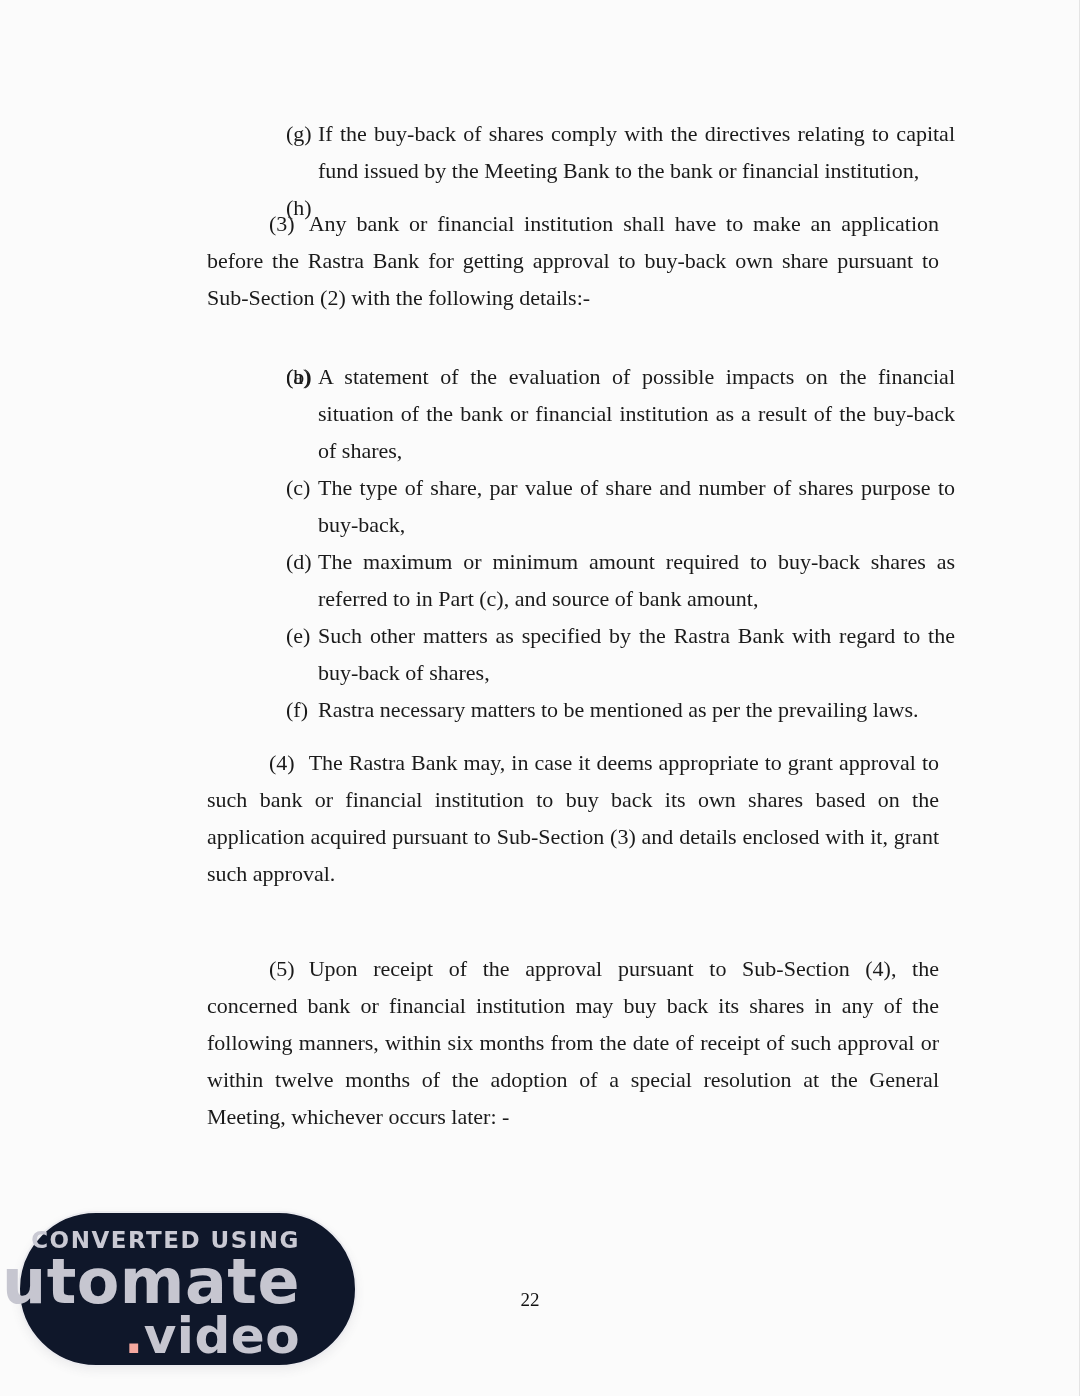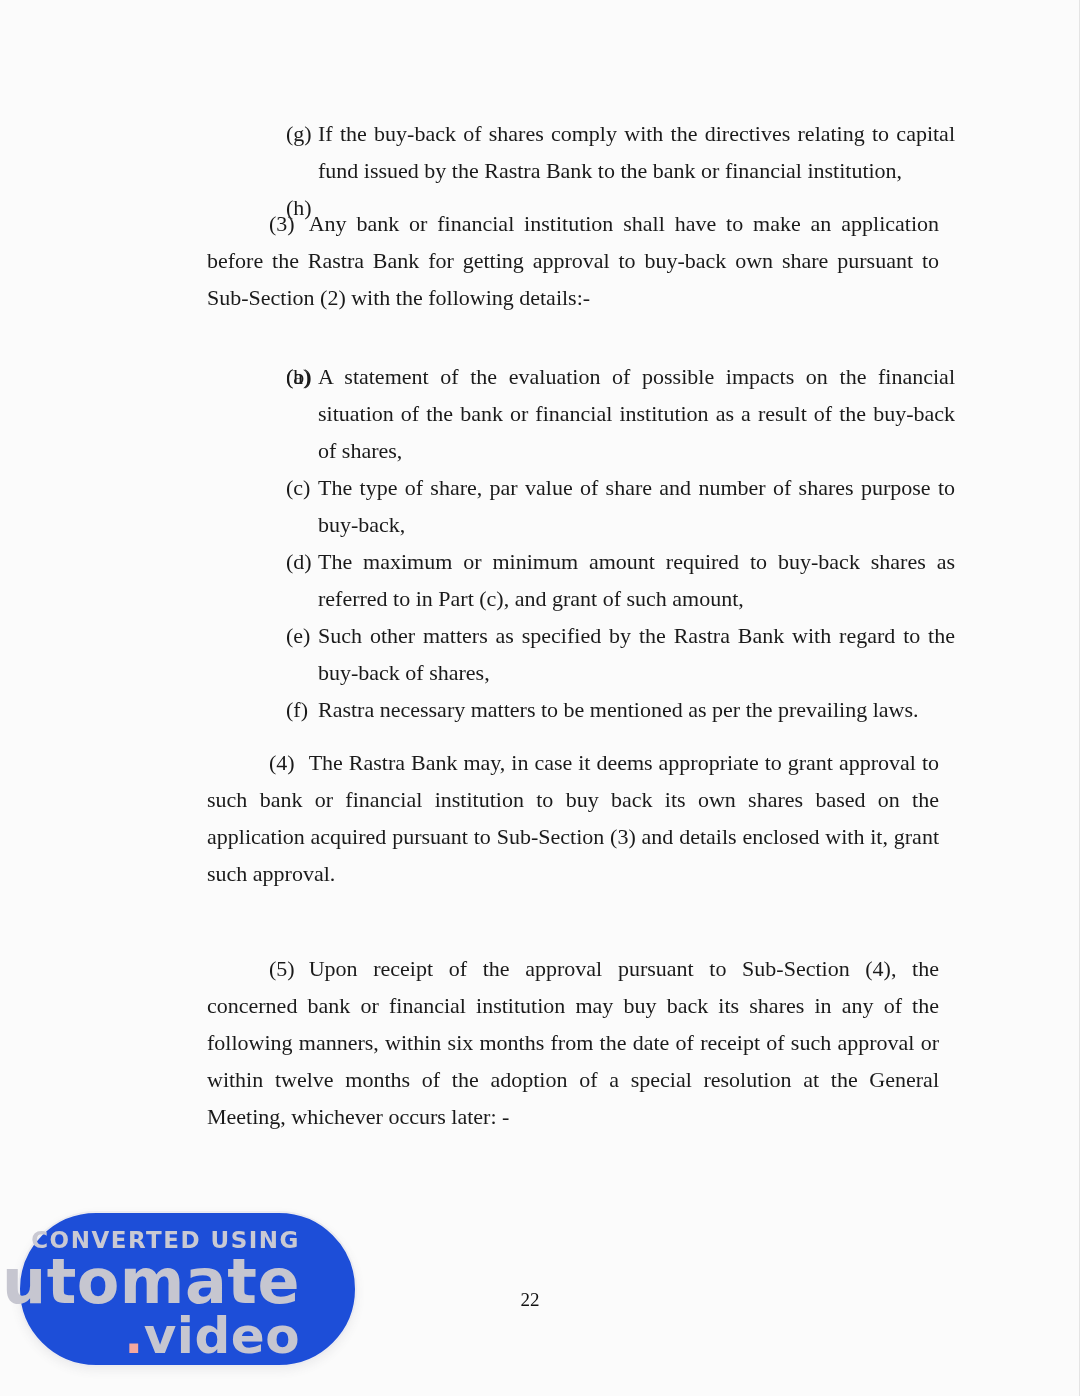--- a/index.html
+++ b/index.html
@@ -41,21 +41,21 @@
     text-align: center;
     font-size: 19px;
     line-height: 26px;
     color: #111;
   }
   .watermark {
     position: absolute;
     left: 18px; top: 1211px;
     width: 339px; height: 156px;
     box-sizing: border-box;
-    background: #1d4ed8;
+    background: #0f172a;
     border: 2px solid #ececf0;
     border-radius: 80px;
     box-shadow: 0 4px 10px rgba(80,80,90,0.08);
     display: flex;
     flex-direction: column;
     align-items: flex-end;
     padding: 12px 55px 0 0;
     font-family: "DejaVu Sans", sans-serif;
     font-weight: bold;
   }
@@ -82,21 +82,21 @@
 </style>
 </head>
 <body>
 
 <div class="page">
 
   <div class="content">
 
     <div class="clause">
       <span class="lbl">(g)</span>
-      <span>If the buy-back of shares comply with the directives relating to capital fund issued by the Rastra Bank to the bank or financial institution,</span>
+      <span>If the buy-back of shares comply with the directives relating to capital fund issued by the Meeting Bank to the bank or financial institution,</span>
     </div>
 
     <div class="clause">
       <span class="lbl">(h)</span>
     </div>
 
     <p class="para">
       <span class="plbl">(3)</span><span>Any bank or financial institution shall have to make an application before the Rastra Bank for getting approval to buy-back own share pursuant to Sub-Section (2) with the following details:-</span>
     </p>
 
@@ -111,21 +111,21 @@
       <span>A statement of the evaluation of possible impacts on the financial situation of the bank or financial institution as a result of the buy-back of shares,</span>
     </div>
 
     <div class="clause">
       <span class="lbl">(c)</span>
       <span>The type of share, par value of share and number of shares purpose to buy-back,</span>
     </div>
 
     <div class="clause">
       <span class="lbl">(d)</span>
-      <span>The maximum or minimum amount required to buy-back shares as referred to in Part (c), and grant of such amount,</span>
+      <span>The maximum or minimum amount required to buy-back shares as referred to in Part (c), and source of bank amount,</span>
     </div>
 
     <div class="clause">
       <span class="lbl">(e)</span>
       <span>Such other matters as specified by the Rastra Bank with regard to the buy-back of shares,</span>
     </div>
 
     <div class="clause">
       <span class="lbl">(f)</span>
       <span>Rastra necessary matters to be mentioned as per the prevailing laws.</span>

